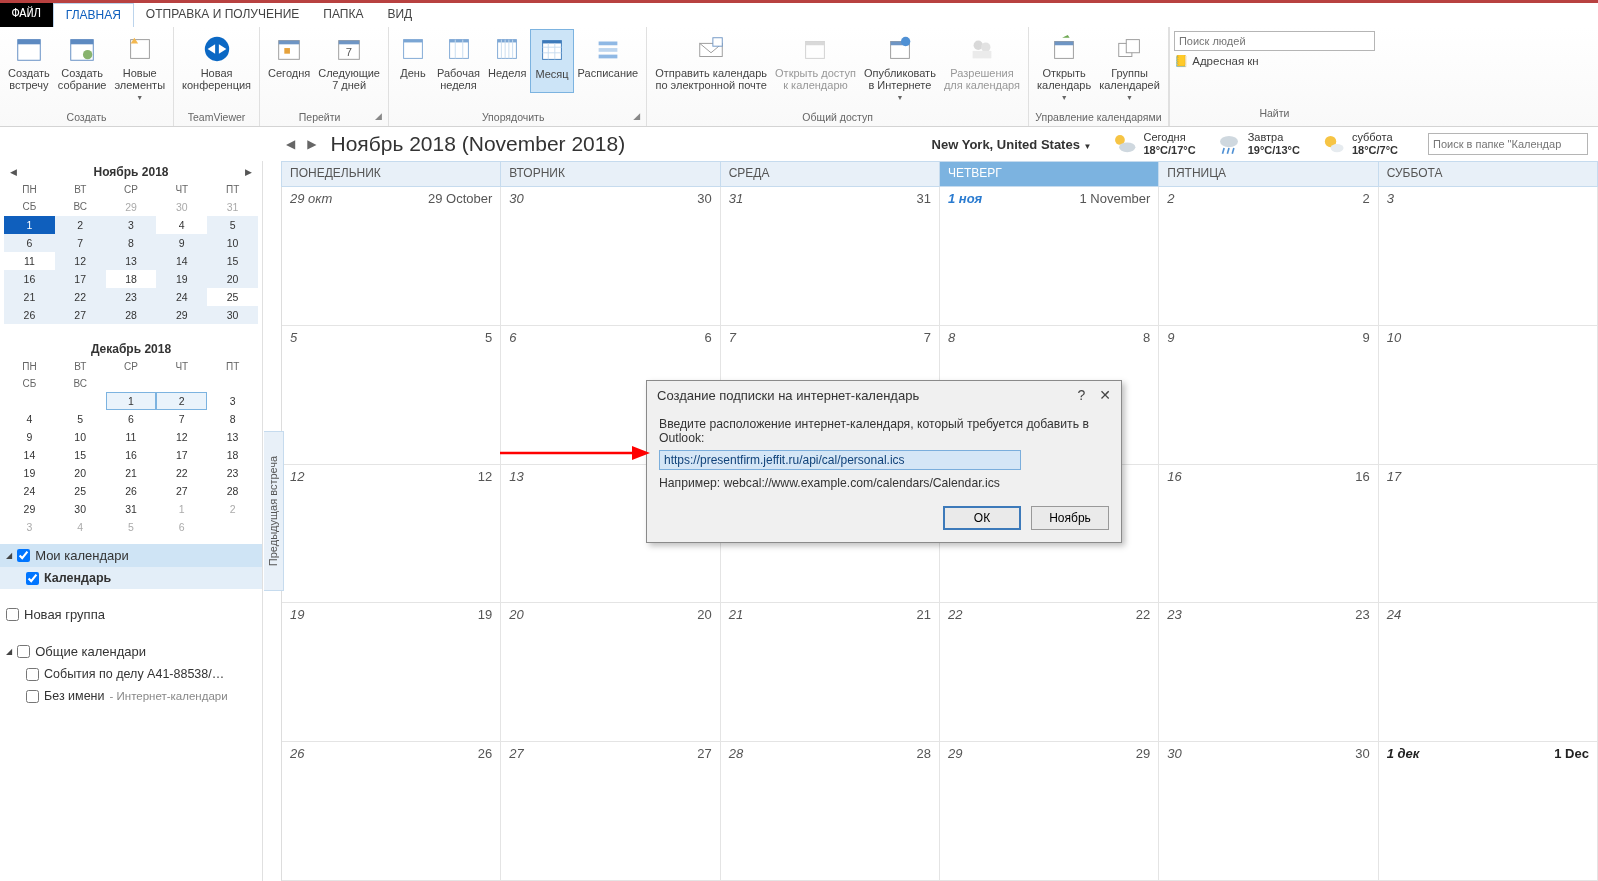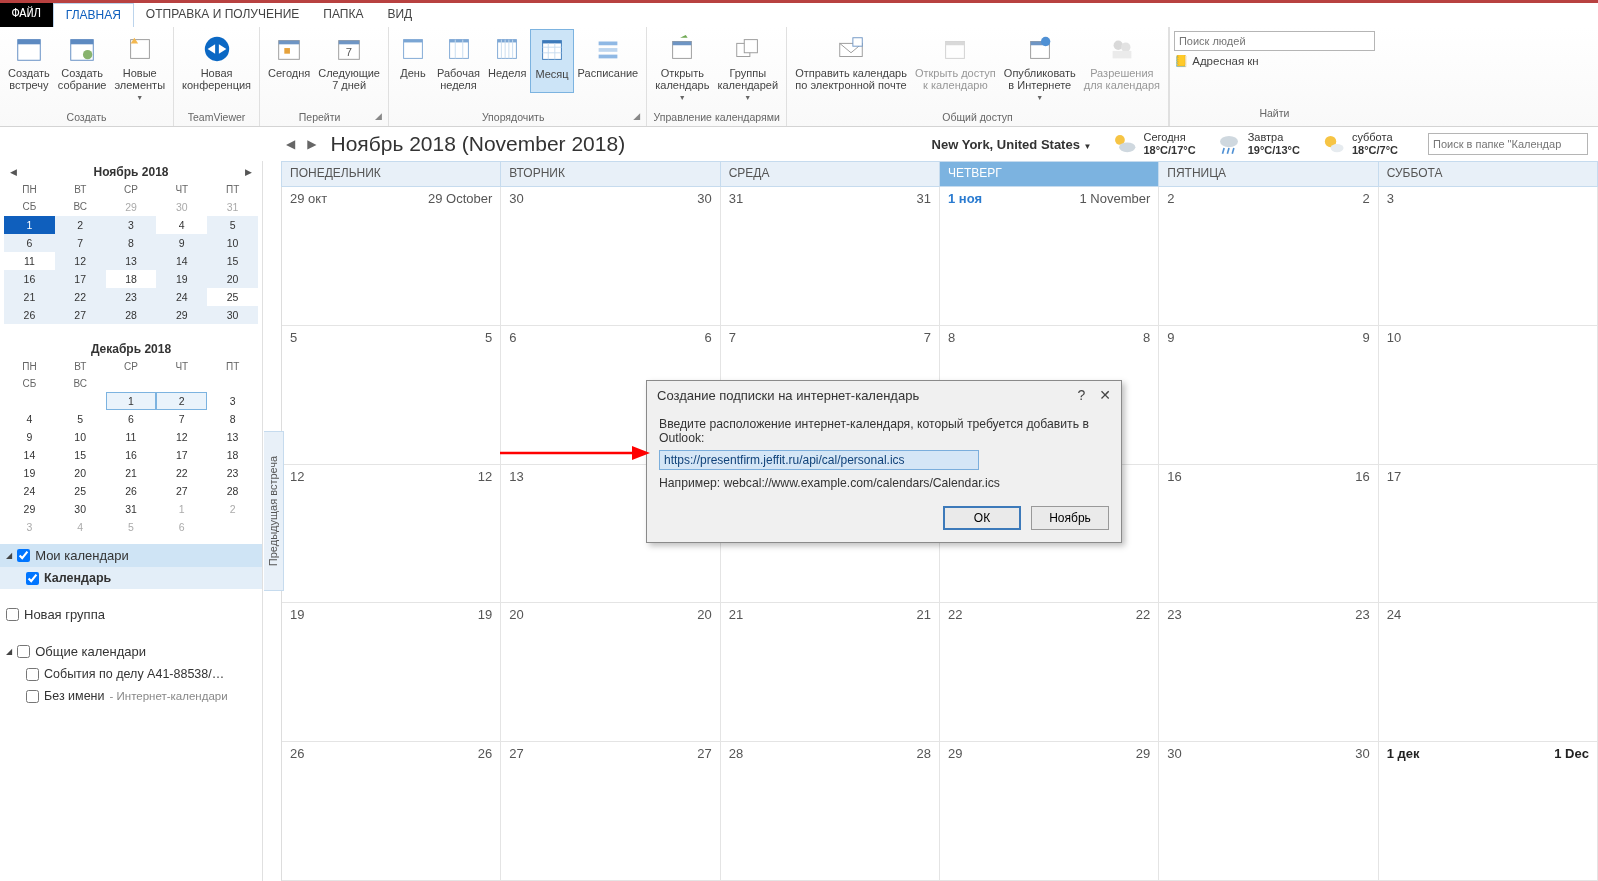--- a/index.html
+++ b/index.html
@@ -57,30 +57,30 @@
 .prevtab { position:absolute; left:264px; top:428px; width:20px; height:160px; background:#e8f0f8; border:1px solid #c6dbee; border-left:none; display:flex; align-items:center; justify-content:center; }
 .prevtab span { transform:rotate(-90deg); white-space:nowrap; font-size:11px; color:#555; }
 
 .calwrap { flex:1; position:relative; margin-left:18px; }
 .dowrow { display:grid; grid-template-columns:repeat(6,1fr); height:26px; background:#e8f0f8; border:1px solid #c6dbee; border-right:none; }
 .dowcell { border-right:1px solid #c6dbee; padding:4px 8px; font-size:12px; color:#555; text-transform:uppercase; }
 .dowcell.active { background:#7cb3e0; color:#fff; }
 .weeks { display:grid; grid-template-rows:repeat(5,1fr); height:calc(100% - 26px); border-left:1px solid #ddd; }
 .week { display:grid; grid-template-columns:repeat(6,1fr); }
 .daycell { border-right:1px solid #e4e4e4; border-bottom:1px solid #e4e4e4; position:relative; padding:4px 8px; font-size:13px; color:#555; }
-.daycell .L { float:left; } .daycell .R { float:right; }
+.daycell .L { float:left;font-style:italic; } .daycell .R { float:right; }
 .daycell.today .L { color:#2a7bd0; font-weight:600; }
 .daycell.bold { font-weight:700; color:#222; }
 
 .dialog { position:absolute; left:646px; top:377px; width:476px; background:#f0f0f0; border:1px solid #8a8a8a; box-shadow:3px 3px 6px rgba(0,0,0,0.25); z-index:50; }
 .dlg-title { display:flex; align-items:center; padding:6px 10px; font-size:13px;justify-content:center; }
 .dlg-title .sp { flex:1; }
 .dlg-title .hicon { margin-left:14px; font-size:14px; color:#444; cursor:pointer; }
 .dlg-body { padding:8px 12px 12px; font-size:12.2px; color:#333; }
-.dlg-body .inp { width:320px; border:1px solid #7baedc; background:#d5e6f6; padding:2px 4px; margin:5px 0 6px; font-size:12px; color:#11437a; }
+.dlg-body .inp { width:362px; border:1px solid #7baedc; background:#d5e6f6; padding:2px 4px; margin:5px 0 6px; font-size:12px; color:#11437a; }
 .dlg-btns { display:flex; justify-content:flex-end; gap:10px; padding:4px 12px 12px; }
 .dlg-btn { min-width:78px; height:24px; border:1px solid #999; background:#eaeaea; font-size:12px; cursor:pointer; }
 .dlg-btn.primary { border:2px solid #3d7aba; }
 
 .arrow { position:absolute; left:500px; top:435px; width:150px; height:30px; z-index:60; pointer-events:none;}
 
 .rsearch { width:210px; border-left:1px solid #e0e0e0; padding:4px; display:flex; flex-direction:column; gap:3px; }
 .rsearch input { width:100%; height:20px; border:1px solid #b5b5b5; font-size:11px; padding:0 4px;}
 .rsearch .ab { font-size:11.5px; color:#444; display:flex; align-items:center; gap:4px; cursor:pointer;}
 
@@ -232,85 +232,85 @@
           <span>Расписание</span>
         </div>
     </div>
     <div class="rgroup-label"><span>Упорядочить</span><span class="glaunch">◢</span></div>
   </div>
   <div class="rgroup">
     <div class="rgroup-body">
       <div class="rbtn">
           <div class="ricon">
             <svg viewBox="0 0 32 32">
+              <rect x="4" y="10" width="24" height="14" fill="#fff" stroke="#999"></rect>
+              <path d="M4 10 L16 20 L28 10" fill="none" stroke="#999"></path>
+              <rect x="18" y="4" width="10" height="9" fill="#fff" stroke="#6e95c4"></rect>
+            </svg>
+          </div>
+          <span>Отправить календарь<br>по электронной почте</span>
+        </div>
+      <div class="rbtn" style="opacity:.55">
+          <div class="ricon">
+            <svg viewBox="0 0 32 32">
+              <rect x="6" y="8" width="20" height="18" fill="#fff" stroke="#aaa"></rect>
+              <rect x="6" y="8" width="20" height="4" fill="#bbb"></rect>
+            </svg>
+          </div>
+          <span>Открыть доступ<br>к календарю</span>
+        </div>
+      <div class="rbtn">
+          <div class="ricon">
+            <svg viewBox="0 0 32 32">
+              <rect x="6" y="8" width="20" height="18" fill="#fff" stroke="#999"></rect>
+              <rect x="6" y="8" width="20" height="4" fill="#6e95c4"></rect>
+              <circle cx="22" cy="8" r="5" fill="#4f90d4"></circle>
+            </svg>
+          </div>
+          <span>Опубликовать<br>в Интернете</span>
+          <span class="drop">▼</span>
+        </div>
+      <div class="rbtn" style="opacity:.55">
+          <div class="ricon">
+            <svg viewBox="0 0 32 32">
+              <circle cx="12" cy="12" r="5" fill="#bbb"></circle>
+              <circle cx="20" cy="14" r="5" fill="#ccc"></circle>
+              <rect x="6" y="18" width="20" height="8" fill="#ddd"></rect>
+            </svg>
+          </div>
+          <span>Разрешения<br>для календаря</span>
+        </div>
+    </div>
+    <div class="rgroup-label"><span>Общий доступ</span></div>
+  </div>
+  <div class="rgroup">
+    <div class="rgroup-body">
+      <div class="rbtn">
+          <div class="ricon">
+            <svg viewBox="0 0 32 32">
               <rect x="6" y="8" width="20" height="18" fill="#fff" stroke="#999"></rect>
               <rect x="6" y="8" width="20" height="4" fill="#6e95c4"></rect>
               <path d="M14 4 h8 l-2 -3 z" fill="#6fa953"></path>
             </svg>
           </div>
           <span>Открыть<br>календарь</span>
           <span class="drop">▼</span>
         </div>
       <div class="rbtn">
           <div class="ricon">
             <svg viewBox="0 0 32 32">
               <rect x="4" y="10" width="14" height="14" fill="#fff" stroke="#999"></rect>
               <rect x="12" y="6" width="14" height="14" fill="#fff" stroke="#999"></rect>
             </svg>
           </div>
           <span>Группы<br>календарей</span>
           <span class="drop">▼</span>
         </div>
     </div>
     <div class="rgroup-label"><span>Управление календарями</span></div>
-  </div>
-  <div class="rgroup">
-    <div class="rgroup-body">
-      <div class="rbtn">
-          <div class="ricon">
-            <svg viewBox="0 0 32 32">
-              <rect x="4" y="10" width="24" height="14" fill="#fff" stroke="#999"></rect>
-              <path d="M4 10 L16 20 L28 10" fill="none" stroke="#999"></path>
-              <rect x="18" y="4" width="10" height="9" fill="#fff" stroke="#6e95c4"></rect>
-            </svg>
-          </div>
-          <span>Отправить календарь<br>по электронной почте</span>
-        </div>
-      <div class="rbtn" style="opacity:.55">
-          <div class="ricon">
-            <svg viewBox="0 0 32 32">
-              <rect x="6" y="8" width="20" height="18" fill="#fff" stroke="#aaa"></rect>
-              <rect x="6" y="8" width="20" height="4" fill="#bbb"></rect>
-            </svg>
-          </div>
-          <span>Открыть доступ<br>к календарю</span>
-        </div>
-      <div class="rbtn">
-          <div class="ricon">
-            <svg viewBox="0 0 32 32">
-              <rect x="6" y="8" width="20" height="18" fill="#fff" stroke="#999"></rect>
-              <rect x="6" y="8" width="20" height="4" fill="#6e95c4"></rect>
-              <circle cx="22" cy="8" r="5" fill="#4f90d4"></circle>
-            </svg>
-          </div>
-          <span>Опубликовать<br>в Интернете</span>
-          <span class="drop">▼</span>
-        </div>
-      <div class="rbtn" style="opacity:.55">
-          <div class="ricon">
-            <svg viewBox="0 0 32 32">
-              <circle cx="12" cy="12" r="5" fill="#bbb"></circle>
-              <circle cx="20" cy="14" r="5" fill="#ccc"></circle>
-              <rect x="6" y="18" width="20" height="8" fill="#ddd"></rect>
-            </svg>
-          </div>
-          <span>Разрешения<br>для календаря</span>
-        </div>
-    </div>
-    <div class="rgroup-label"><span>Общий доступ</span></div>
   </div>
   <div class="rsearch">
     <input placeholder="Поиск людей" style="">
     <div class="ab">
         <span>📒</span>
         <span>Адресная кн</span>
       </div>
     <div style="flex:1"></div>
     <div class="rgroup-label" style="text-align:center"><span>Найти</span></div>
   </div>

